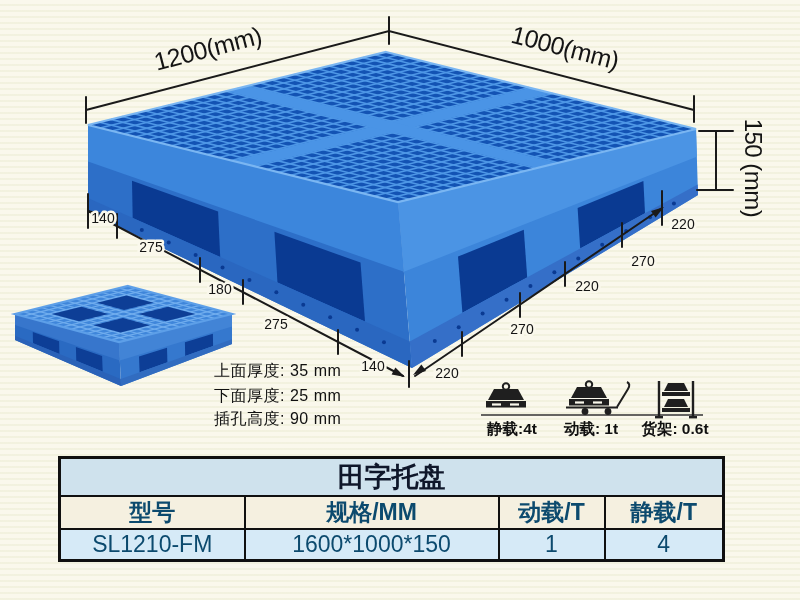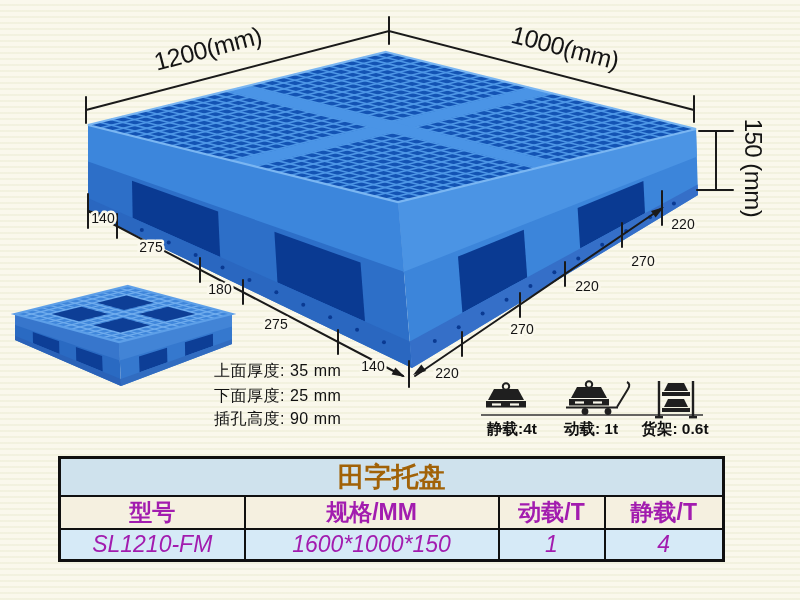--- a/index.html
+++ b/index.html
@@ -25,25 +25,25 @@
   }
   .note{font-size:16px;fill:#101010;letter-spacing:.5px;}
   .icolab{font-size:15.5px;fill:#101010;font-weight:bold;text-anchor:middle;}
   table.spec{
     position:absolute;left:58px;top:456px;width:664px;
     border-collapse:collapse;table-layout:fixed;
     border:3px solid #101010;
   }
   table.spec td{
     border:2px solid #101010;text-align:center;vertical-align:middle;
-    color:#a21caf;white-space:nowrap;overflow:hidden;padding:0;
-  }
-  tr.t-title td{height:36px;background:#cfe2ed;font-size:27px;font-weight:bold;color:#a16207;}
+    color:#0c4a6e;white-space:nowrap;overflow:hidden;padding:0;
+  }
+  tr.t-title td{height:36px;background:#cfe2ed;font-size:27px;font-weight:bold;color:#0f172a;}
   tr.t-head  td{height:29px;background:#f5f0e0;font-size:23px;font-weight:bold;}
-  tr.t-data  td{height:29px;background:#d6eaf7;font-size:23px;font-style:italic;}
+  tr.t-data  td{height:29px;background:#d6eaf7;font-size:23px;}
 </style>
 </head>
 <body>
 
 <div class="page">
 
   <svg class="scene" width="800" height="600" viewBox="0 0 800 600">
 
     <g id="big-pallet">
         <polygon points="88.0,125.0 398.0,202.0 412.0,368.0 88.0,212.0" fill="#2d6fc8"></polygon>

